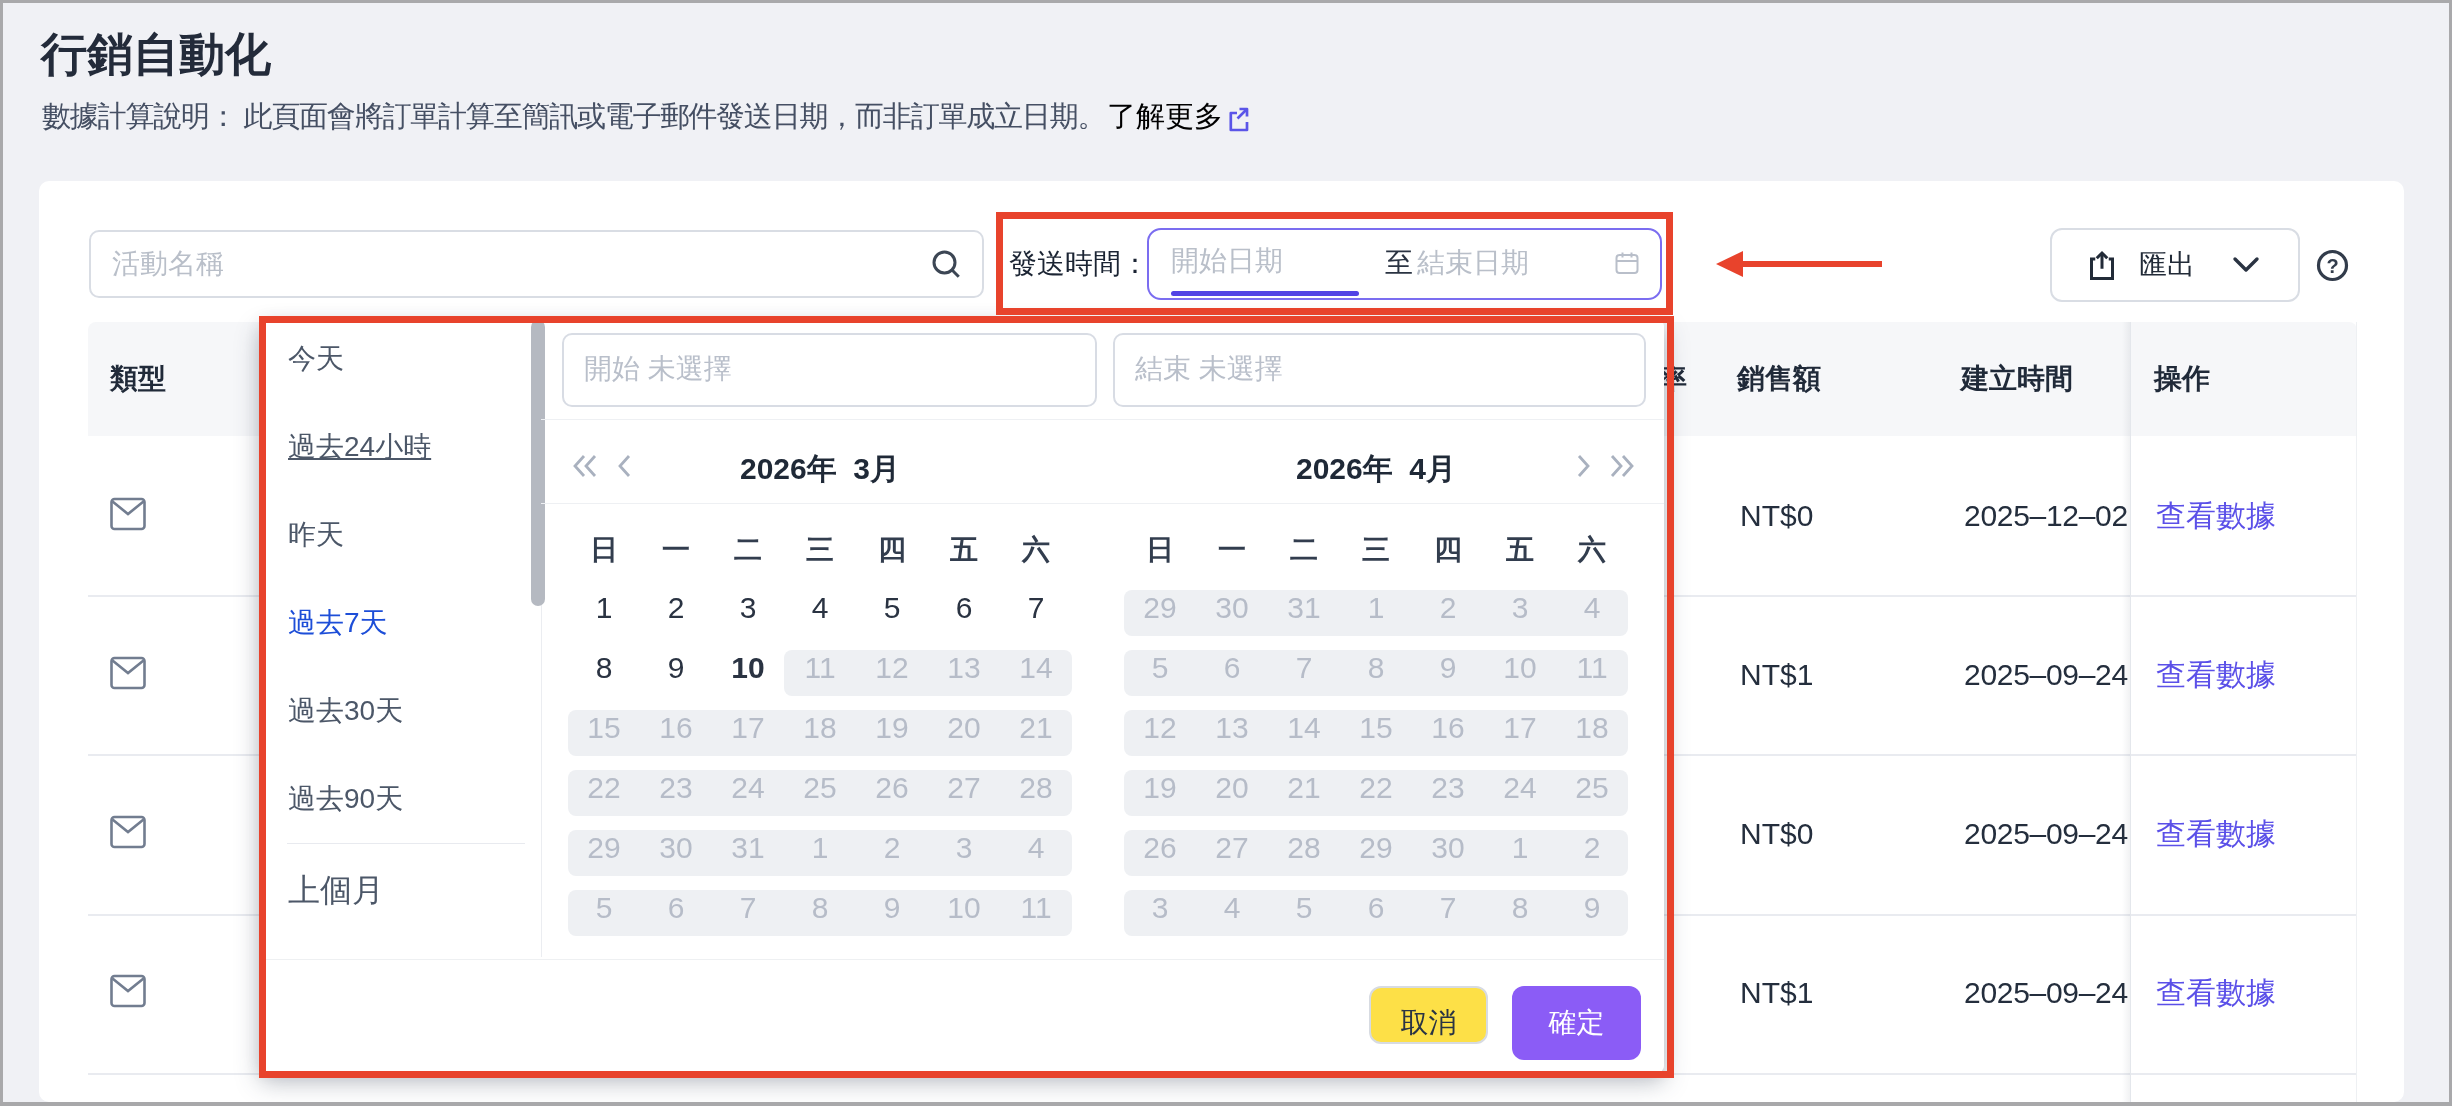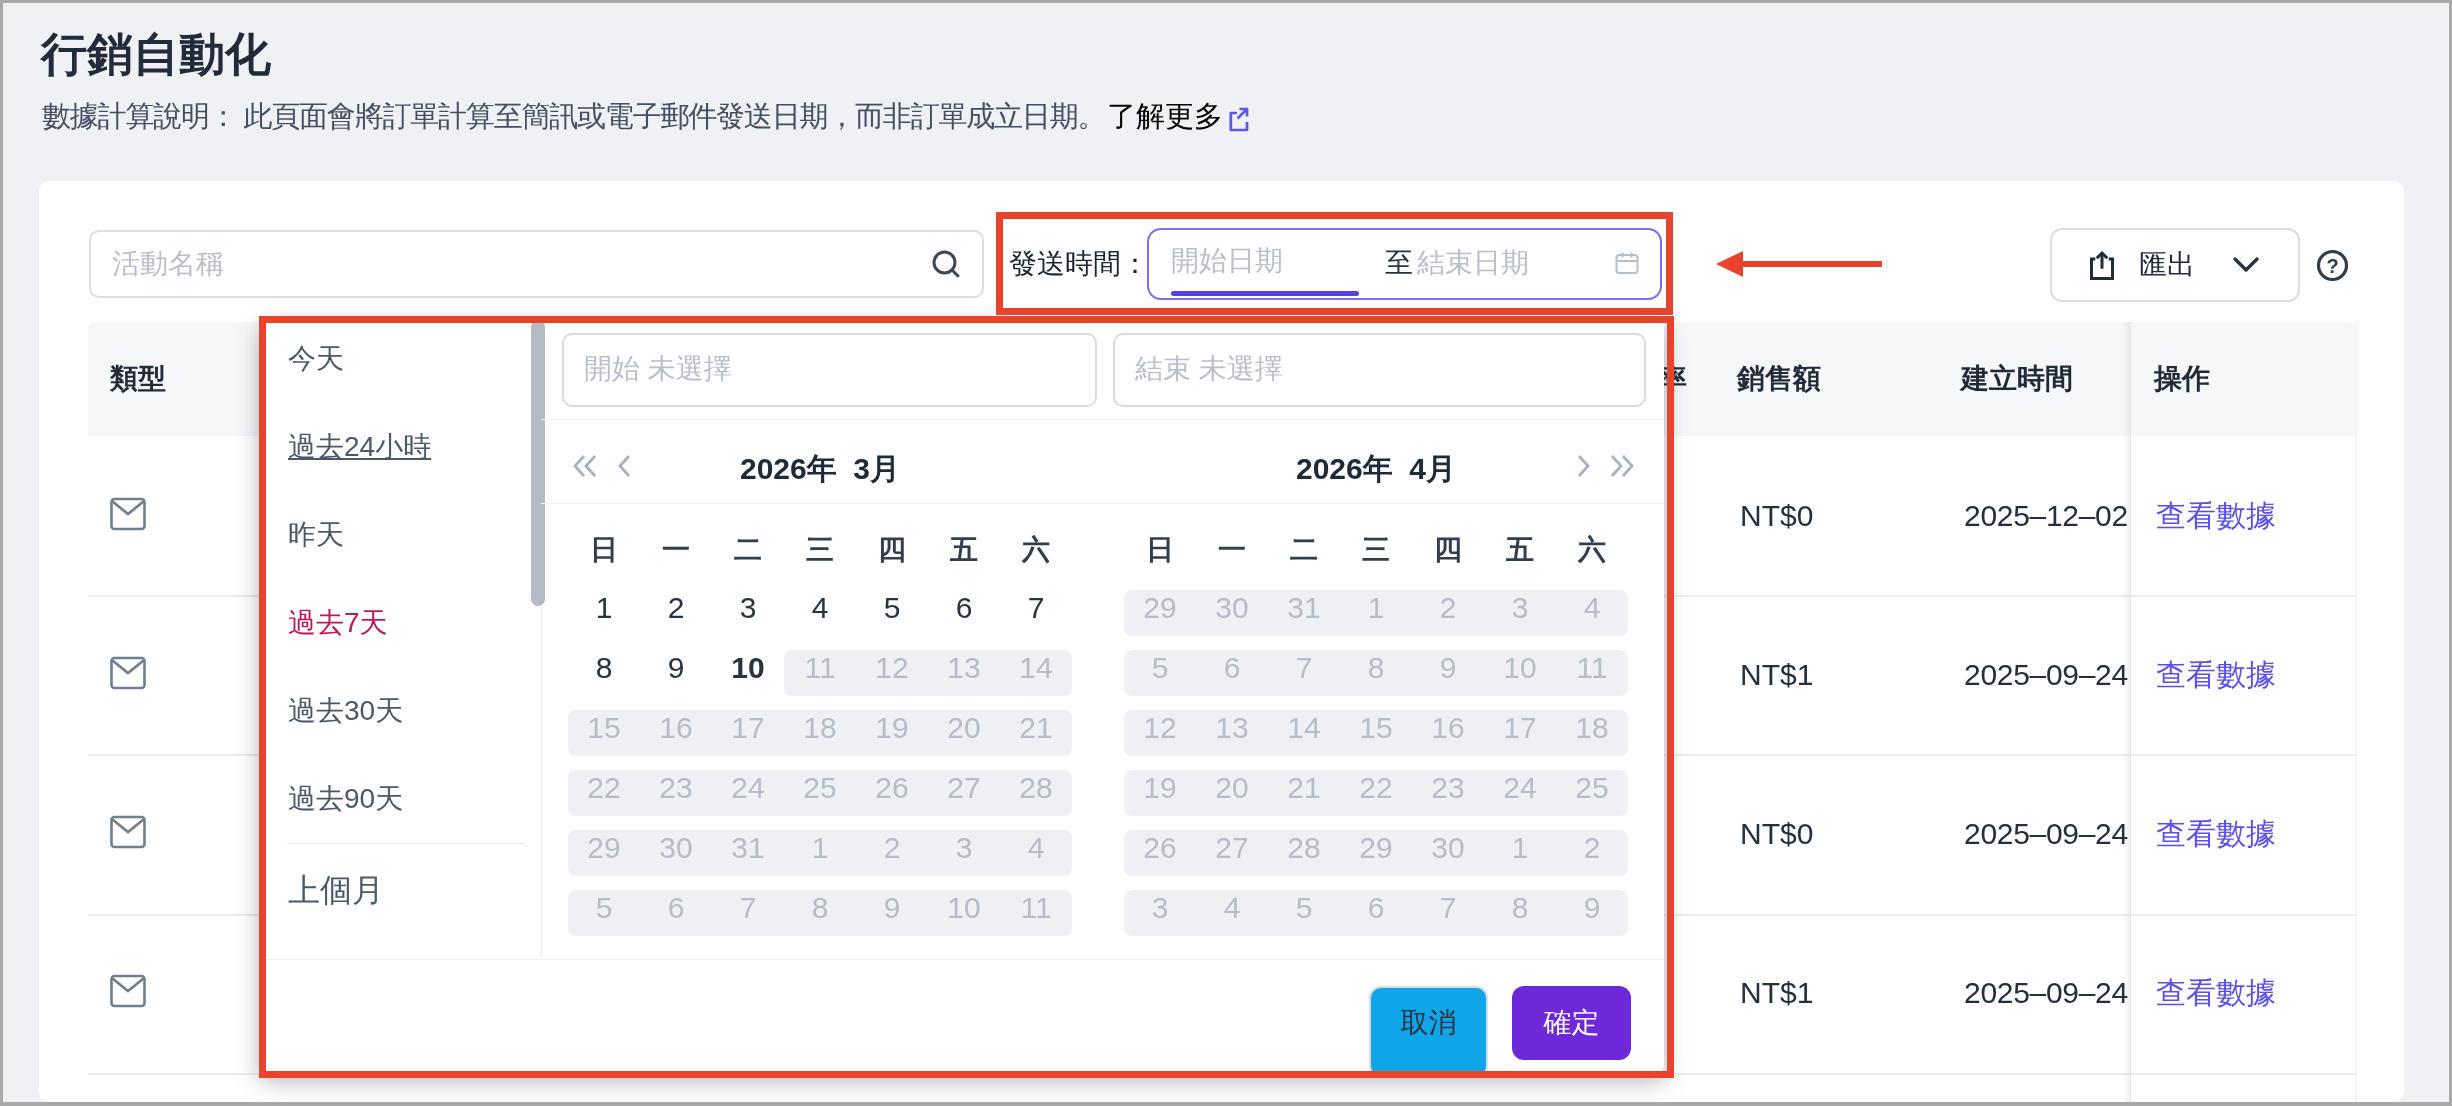--- a/index.html
+++ b/index.html
@@ -110,21 +110,21 @@
 
 <div class="abs" style="left:2122px;top:322px;width:8px;height:784px;background:linear-gradient(to left, rgba(60,70,90,0.07), rgba(60,70,90,0));"></div>
 <div class="abs" style="left:2130px;top:322px;width:1px;height:784px;background:#e4e7ec;"></div>
 <div class="abs" style="left:2356px;top:322px;width:1px;height:784px;background:#eef0f3;"></div>
 
 <div class="abs" style="left:260px;top:320px;width:1404px;height:752px;background:#fff;border-radius:6px;box-shadow:0 10px 24px rgba(55,65,85,0.35), 0 0 16px rgba(55,65,85,0.10);z-index:10;"></div>
 <div id="popup" class="abs" style="left:260px;top:320px;width:1404px;height:752px;z-index:11;">
     <div class="abs" style="left:28px;top:20px;font-size:28px;color:#4c5768;">今天</div>
     <div class="abs" style="left:28px;top:108px;font-size:28px;color:#4c5768;text-decoration:underline;">過去24小時</div>
     <div class="abs" style="left:28px;top:196px;font-size:28px;color:#4c5768;">昨天</div>
-    <div class="abs" style="left:28px;top:284px;font-size:28px;color:#be185d;">過去7天</div>
+    <div class="abs" style="left:28px;top:284px;font-size:28px;color:#1d4ed8;">過去7天</div>
     <div class="abs" style="left:28px;top:372px;font-size:28px;color:#4c5768;">過去30天</div>
     <div class="abs" style="left:28px;top:460px;font-size:28px;color:#4c5768;">過去90天</div>
     <div class="abs" style="left:27px;top:523px;width:238px;height:1px;background:#e8eaef;"></div>
     <div class="abs" style="left:28px;top:549px;font-size:32px;color:#4c5768;">上個月</div>
     <div class="abs" style="left:281px;top:0;width:1px;height:637px;background:#ebedf1;"></div>
     <div class="abs" style="left:271px;top:0px;width:14px;height:286px;background:#b5b9c1;border-radius:7px;"></div>
     <div class="abs" style="left:302px;top:13px;width:535px;height:74px;border:2px solid #d8dce4;border-radius:10px;"></div>
     <div class="abs" style="left:324px;top:13px;height:74px;line-height:72px;font-size:28px;color:#b9bfca;">開始 未選擇</div>
     <div class="abs" style="left:853px;top:13px;width:533px;height:74px;border:2px solid #d8dce4;border-radius:10px;"></div>
     <div class="abs" style="left:875px;top:13px;height:74px;line-height:72px;font-size:28px;color:#b9bfca;">結束 未選擇</div>
@@ -253,18 +253,18 @@
     <div class="abs" style="left:1224px;top:511px;width:72px;text-align:center;font-size:30px;color:#b6bcc8;">1</div>
     <div class="abs" style="left:1296px;top:511px;width:72px;text-align:center;font-size:30px;color:#b6bcc8;">2</div>
     <div class="abs" style="left:864px;top:571px;width:72px;text-align:center;font-size:30px;color:#b6bcc8;">3</div>
     <div class="abs" style="left:936px;top:571px;width:72px;text-align:center;font-size:30px;color:#b6bcc8;">4</div>
     <div class="abs" style="left:1008px;top:571px;width:72px;text-align:center;font-size:30px;color:#b6bcc8;">5</div>
     <div class="abs" style="left:1080px;top:571px;width:72px;text-align:center;font-size:30px;color:#b6bcc8;">6</div>
     <div class="abs" style="left:1152px;top:571px;width:72px;text-align:center;font-size:30px;color:#b6bcc8;">7</div>
     <div class="abs" style="left:1224px;top:571px;width:72px;text-align:center;font-size:30px;color:#b6bcc8;">8</div>
     <div class="abs" style="left:1296px;top:571px;width:72px;text-align:center;font-size:30px;color:#b6bcc8;">9</div>
     <div class="abs" style="left:0;top:639px;width:1404px;height:1px;background:#eef0f2;"></div>
-    <div class="abs" style="left:1109px;top:666px;width:119px;height:92px;border:2px solid #d7dbe2;border-radius:12px;text-align:center;line-height:70px;font-size:28px;color:#2a3444;background:#0ea5e9;">取消</div>
-    <div class="abs" style="left:1252px;top:666px;width:119px;height:74px;border-radius:12px;text-align:center;line-height:74px;font-size:28px;color:#fff;background:#6d28d9;">確定</div>
+    <div class="abs" style="left:1109px;top:666px;width:119px;height:58px;border:2px solid #d7dbe2;border-radius:12px;text-align:center;line-height:70px;font-size:28px;color:#2a3444;background:#fde047;">取消</div>
+    <div class="abs" style="left:1252px;top:666px;width:129px;height:74px;border-radius:12px;text-align:center;line-height:74px;font-size:28px;color:#fff;background:#8b5cf6;">確定</div>
   </div>
 
 <div class="abs" style="left:996px;top:212px;width:677px;height:103px;border:7px solid #e8432c;z-index:20;"></div>
 <div class="abs" style="left:259px;top:316px;width:1415px;height:762px;border:7px solid #e8432c;z-index:20;"></div>
 
 </body></html>

